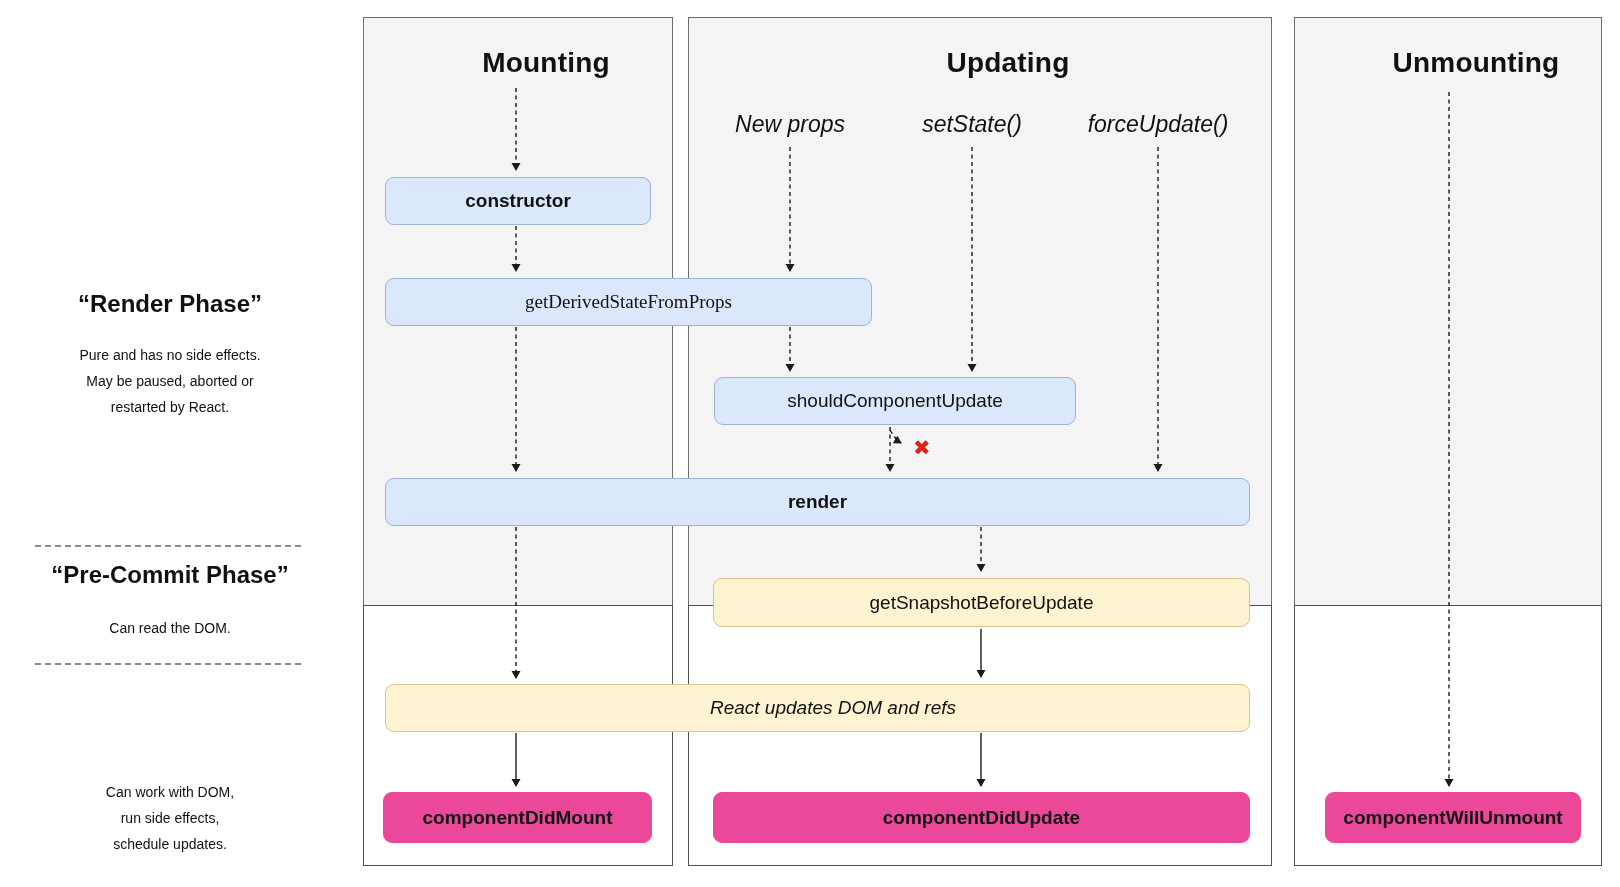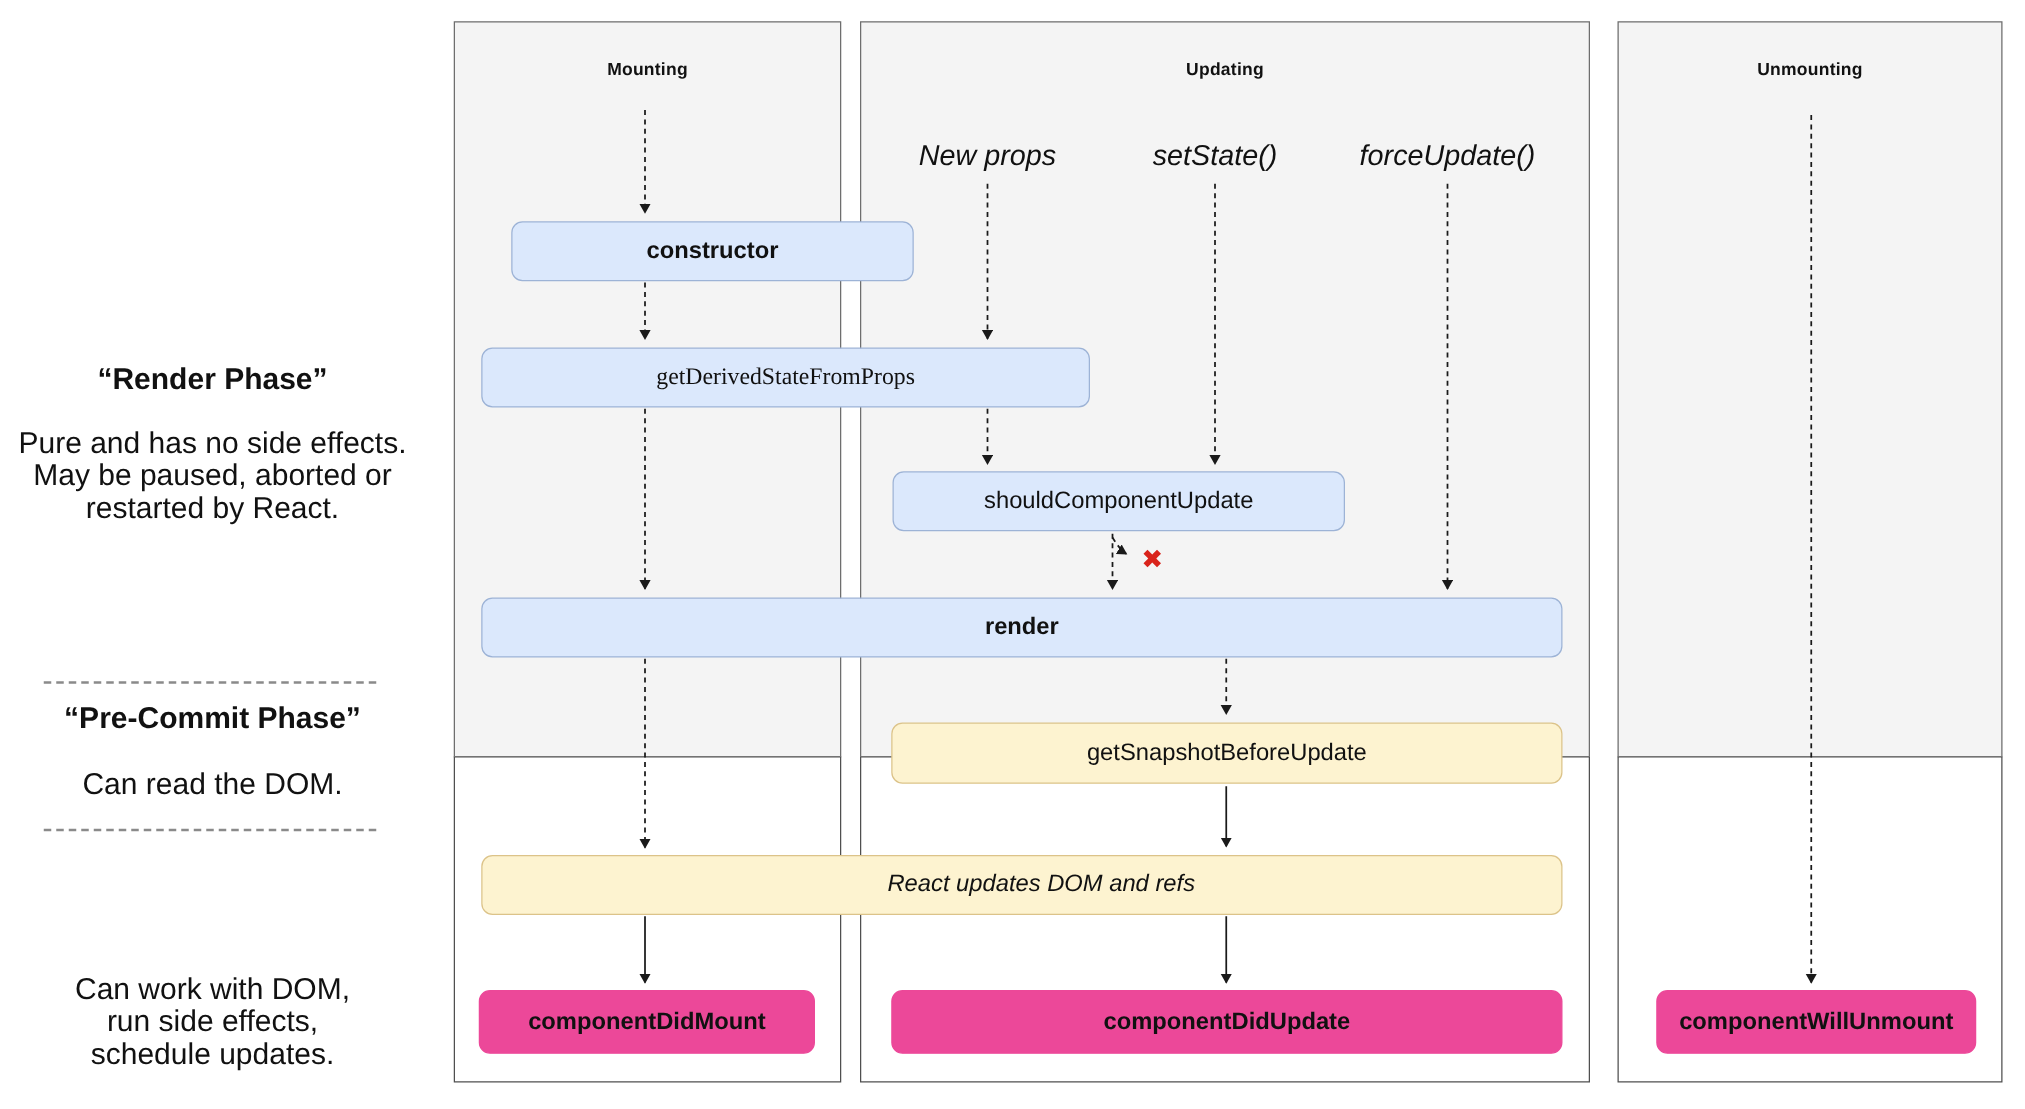--- a/index.html
+++ b/index.html
@@ -4,34 +4,34 @@
 <style>
   html,body{margin:0;padding:0;background:#ffffff;}
   #stage{
     position:relative;width:1620px;height:887px;background:#ffffff;overflow:hidden;
     font-family:"Liberation Sans","DejaVu Sans",sans-serif;color:#111;
   }
   .abs{position:absolute;box-sizing:border-box;}
   
   .col-top{position:absolute;left:0;top:0;width:100%;background:#f4f4f4;border:1px solid #6e6e6e;box-sizing:border-box;}
   .col-bottom{position:absolute;left:0;width:100%;background:#ffffff;border:1px solid #4f4f4f;box-sizing:border-box;}
-  .col-title{position:absolute;left:0;top:30px;width:100%;text-align:center;font-size:14px;font-weight:bold;letter-spacing:.2px;}
+  .col-title{position:absolute;left:0;top:30px;width:100%;text-align:center;font-size:28px;font-weight:bold;letter-spacing:.2px;padding-left:28px;}
   
   .box{position:absolute;display:flex;align-items:center;justify-content:center;
        font-size:19px;border-radius:9px;box-sizing:border-box;text-align:center;}
   .box.blue{background:#dbe8fc;border:1px solid #9db3d6;}
   .box.yellow{background:#fdf3d0;border:1px solid #dcc389;}
   .box.green{background:#ec4899;border:1px solid #ec4899;}
   .bold{font-weight:bold;}
   .italic{font-style:italic;}
   
   .trigger{position:absolute;font-size:23px;font-style:italic;text-align:center;}
   
   .side-title{position:absolute;font-size:24px;font-weight:bold;text-align:center;}
-  .side-desc{position:absolute;font-size:24px;line-height:26px;text-align:center;white-space:pre-line;}
+  .side-desc{position:absolute;font-size:14px;line-height:26px;text-align:center;white-space:pre-line;}
   .side-divider{position:absolute;border-top:2px dashed #8a8a8a;height:0;}
   
   .no-update-x{position:absolute;font-size:21px;font-weight:bold;color:#d9231b;line-height:21px;}
   svg{position:absolute;left:0;top:0;pointer-events:none;}
   .arrow{stroke:#1a1a1a;stroke-width:1.4;fill:none;}
   .dashed{stroke-dasharray:4 3.5;}
 </style>
 </head>
 <body>
 
@@ -93,21 +93,21 @@
     <path class="arrow dashed" d="M890,430 Q896,440 901,443" marker-end="url(#ah)"></path>
     <path class="arrow dashed" d="M981,527 L981,571" marker-end="url(#ah)"></path>
     <path class="arrow" d="M981,629 L981,677" marker-end="url(#ah)"></path>
     <path class="arrow" d="M516,733 L516,786" marker-end="url(#ah)"></path>
     <path class="arrow" d="M981,733 L981,786" marker-end="url(#ah)"></path>
     <path class="arrow dashed" d="M1449,92 L1449,786" marker-end="url(#ah)"></path>
   </svg>
 
   <span class="no-update-x" style="left:913px;top:437px;">✖</span>
 
-  <div class="box blue bold" style="left:385px;top:177px;width:322px;height:48px;margin-left:24px;">constructor</div>
+  <div class="box blue bold" style="left:385px;top:177px;width:266px;height:48px;">constructor</div>
 
   <div class="box blue" style="left:385px;top:278px;width:487px;height:48px;font-family:Liberation Serif, serif;">getDerivedStateFromProps</div>
 
   <div class="box blue" style="left:714px;top:377px;width:362px;height:48px;">shouldComponentUpdate</div>
 
   <div class="box blue bold" style="left:385px;top:478px;width:865px;height:48px;">render</div>
 
   <div class="box yellow" style="left:713px;top:578px;width:537px;height:49px;">getSnapshotBeforeUpdate</div>
 
   <div class="box yellow italic" style="left:385px;top:684px;width:865px;height:48px;padding-left:31px;">React updates DOM and refs</div>

